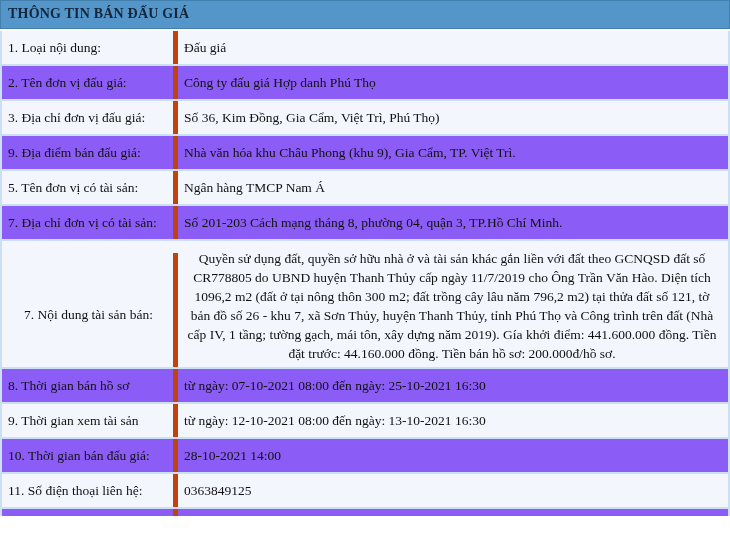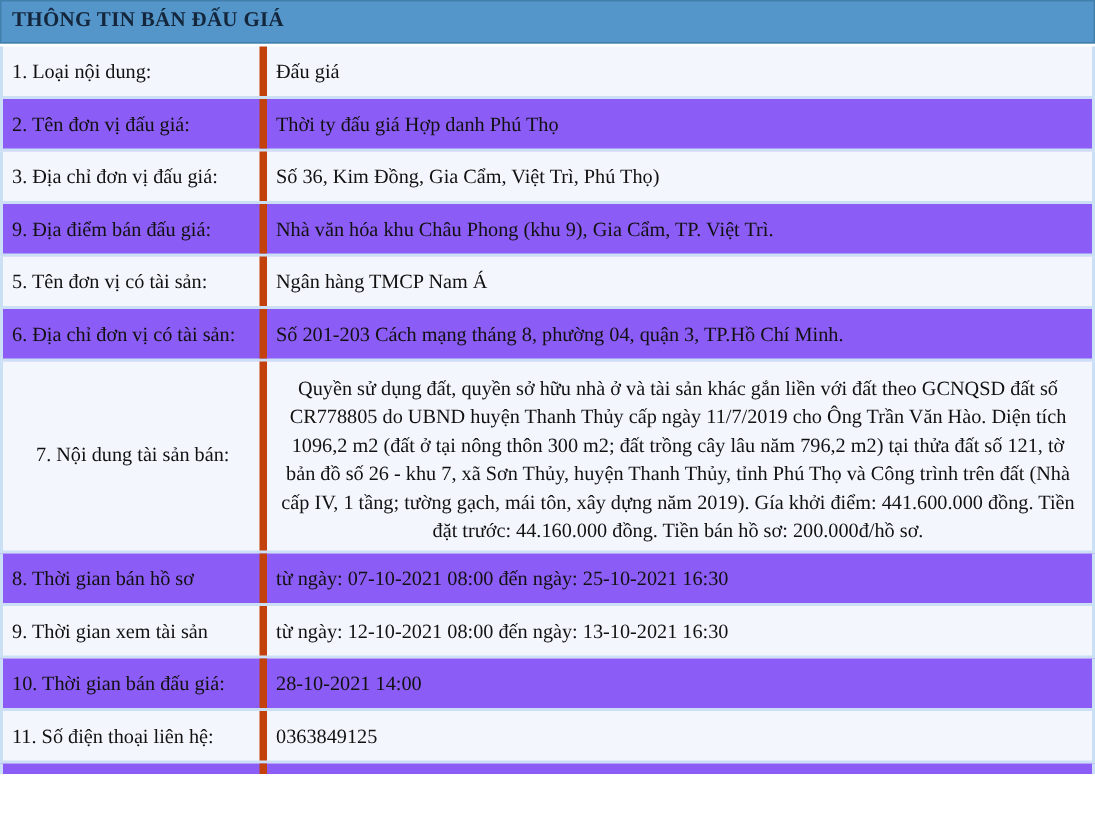--- a/index.html
+++ b/index.html
@@ -62,59 +62,60 @@
     padding: 8px 8px 4px 6px;
     line-height: 17px;
   }
   .data-row.tall .cell-label,
   .data-row.tall .cell-value {
     line-height: 19px;
     text-align: center;
   }
   .data-row.tall .cell-label {
     padding-top: 52px;
+    margin-top: 12px;
   }
 </style>
 </head>
 <body>
 
 <div class="page">
   <div class="auction-table">
 
     <div class="table-header">
       <span>THÔNG TIN BÁN ĐẤU GIÁ</span>
     </div>
 
     <div class="data-row alt">
       <div class="cell-label">1. Loại nội dung:</div>
       <div class="cell-value">Đấu giá</div>
     </div>
 
     <div class="data-row">
       <div class="cell-label">2. Tên đơn vị đấu giá:</div>
-      <div class="cell-value">Thời ty đấu giá Hợp danh Phú Thọ</div>
+      <div class="cell-value">Công ty đấu giá Hợp danh Phú Thọ</div>
     </div>
 
     <div class="data-row alt">
       <div class="cell-label">3. Địa chỉ đơn vị đấu giá:</div>
       <div class="cell-value">Số 36, Kim Đồng, Gia Cẩm, Việt Trì, Phú Thọ)</div>
     </div>
 
     <div class="data-row">
       <div class="cell-label">9. Địa điểm bán đấu giá:</div>
       <div class="cell-value">Nhà văn hóa khu Châu Phong (khu 9), Gia Cẩm, TP. Việt Trì.</div>
     </div>
 
     <div class="data-row alt">
       <div class="cell-label">5. Tên đơn vị có tài sản:</div>
       <div class="cell-value">Ngân hàng TMCP Nam Á</div>
     </div>
 
     <div class="data-row">
-      <div class="cell-label">6. Địa chỉ đơn vị có tài sản:</div>
+      <div class="cell-label">7. Địa chỉ đơn vị có tài sản:</div>
       <div class="cell-value">Số 201-203 Cách mạng tháng 8, phường 04, quận 3, TP.Hồ Chí Minh.</div>
     </div>
 
     <div class="data-row alt tall">
       <div class="cell-label">7. Nội dung tài sản bán:</div>
       <div class="cell-value">Quyền sử dụng đất, quyền sở hữu nhà ở và tài sản khác gắn liền với đất theo GCNQSD đất số CR778805 do UBND huyện Thanh Thủy cấp ngày 11/7/2019 cho Ông Trần Văn Hào. Diện tích 1096,2 m2 (đất ở tại nông thôn 300 m2; đất trồng cây lâu năm 796,2 m2) tại thửa đất số 121, tờ bản đồ số 26 - khu 7, xã Sơn Thủy, huyện Thanh Thủy, tỉnh Phú Thọ và Công trình trên đất (Nhà cấp IV, 1 tầng; tường gạch, mái tôn, xây dựng năm 2019). Gía khởi điểm: 441.600.000 đồng. Tiền đặt trước: 44.160.000 đồng. Tiền bán hồ sơ: 200.000đ/hồ sơ.</div>
     </div>
 
     <div class="data-row">
       <div class="cell-label">8. Thời gian bán hồ sơ</div>

